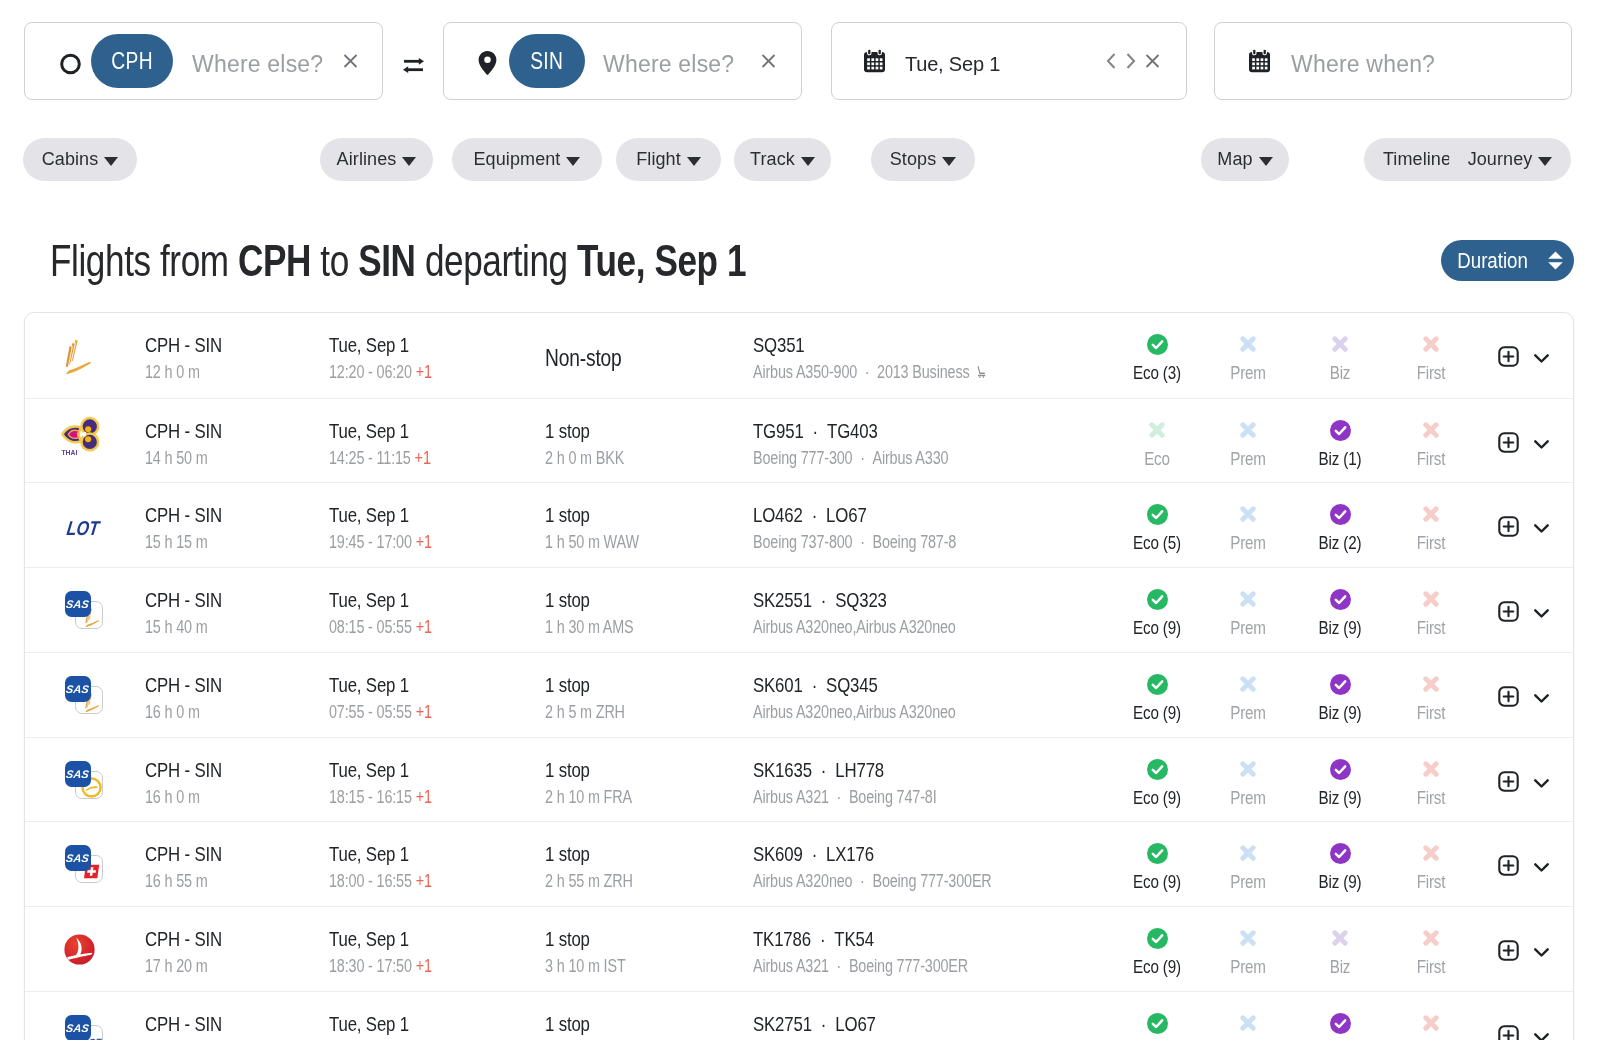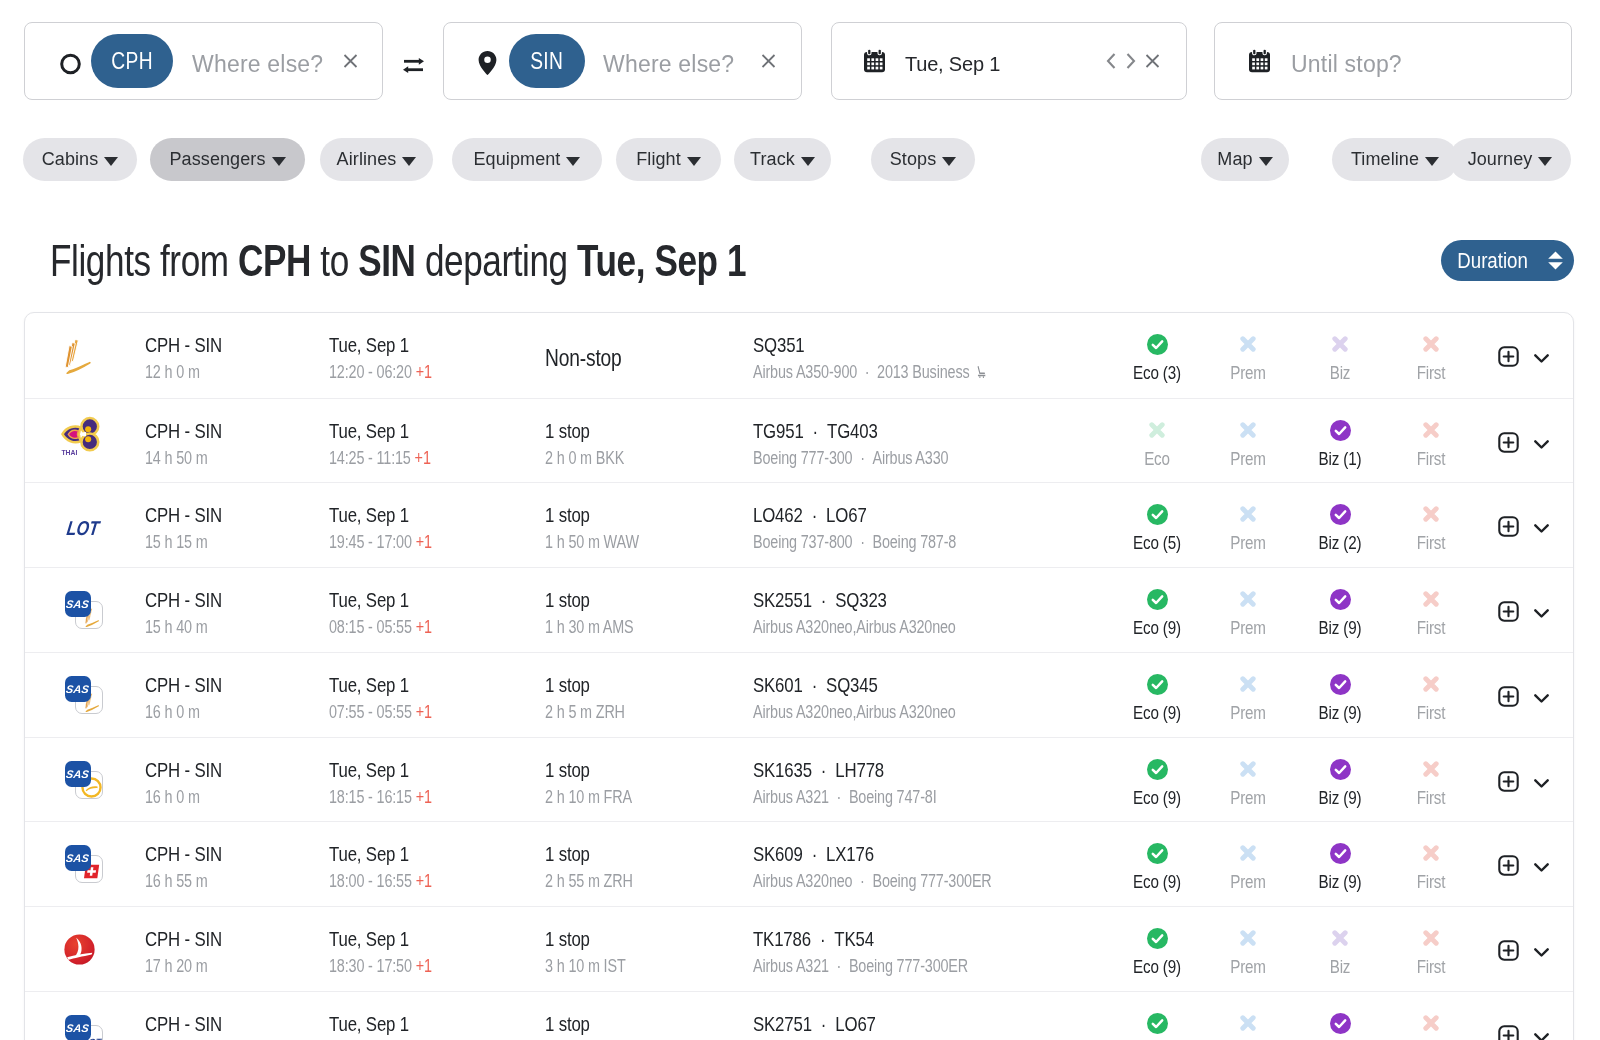--- a/index.html
+++ b/index.html
@@ -131,32 +131,31 @@
             <rect x="4.2" y="14" width="2.7" height="2.7"></rect>
             <rect x="8.4" y="14" width="2.7" height="2.7"></rect>
             <rect x="12.6" y="14" width="2.7" height="2.7"></rect>
             <rect x="16.8" y="14" width="2.7" height="2.7"></rect>
             <rect x="4.2" y="18.2" width="2.7" height="2.7"></rect>
             <rect x="8.4" y="18.2" width="2.7" height="2.7"></rect>
             <rect x="12.6" y="18.2" width="2.7" height="2.7"></rect>
             <rect x="16.8" y="18.2" width="2.7" height="2.7"></rect>
           </g>
         </svg></div>
-    <div class="ph" style="position:absolute;left:76px;top:calc(50% + 3px);transform:translateY(-50%)">Until stop?</div>
+    <div class="ph" style="position:absolute;left:76px;top:calc(50% + 3px);transform:translateY(-50%)">Where when?</div>
   </div>
 
   <div class="chip" style="left:23px;width:114px">Cabins<span class="car"></span></div>
-  <div class="chip" style="left:150px;width:155px;background:#c8c8cc">Passengers<span class="car"></span></div>
   <div class="chip" style="left:320px;width:113px">Airlines<span class="car"></span></div>
   <div class="chip" style="left:452px;width:150px">Equipment<span class="car"></span></div>
   <div class="chip" style="left:616px;width:105px">Flight<span class="car"></span></div>
   <div class="chip" style="left:734px;width:97px">Track<span class="car"></span></div>
   <div class="chip" style="left:871px;width:104px">Stops<span class="car"></span></div>
   <div class="chip" style="left:1201px;width:88px">Map<span class="car"></span></div>
-  <div class="chip" style="left:1332px;width:126px">Timeline<span class="car"></span></div>
+  <div class="chip" style="left:1364px;width:126px">Timeline<span class="car"></span></div>
   <div class="chip" style="left:1449px;width:122px">Journey<span class="car"></span></div>
 
   <div id="heading">Flights from <b>CPH</b> to <b>SIN</b> departing <b>Tue, Sep 1</b></div>
 
   <div id="durbtn"><span class="dt">Duration</span>&nbsp;&nbsp;<svg width="17" height="19" viewBox="0 0 17 19">
         <path d="M8.5 0.5 L15.8 7.8 H1.2 Z" fill="#fff"></path>
         <path d="M8.5 18.5 L1.2 11.2 H15.8 Z" fill="#fff"></path>
       </svg></div>
 
   <div id="card">

